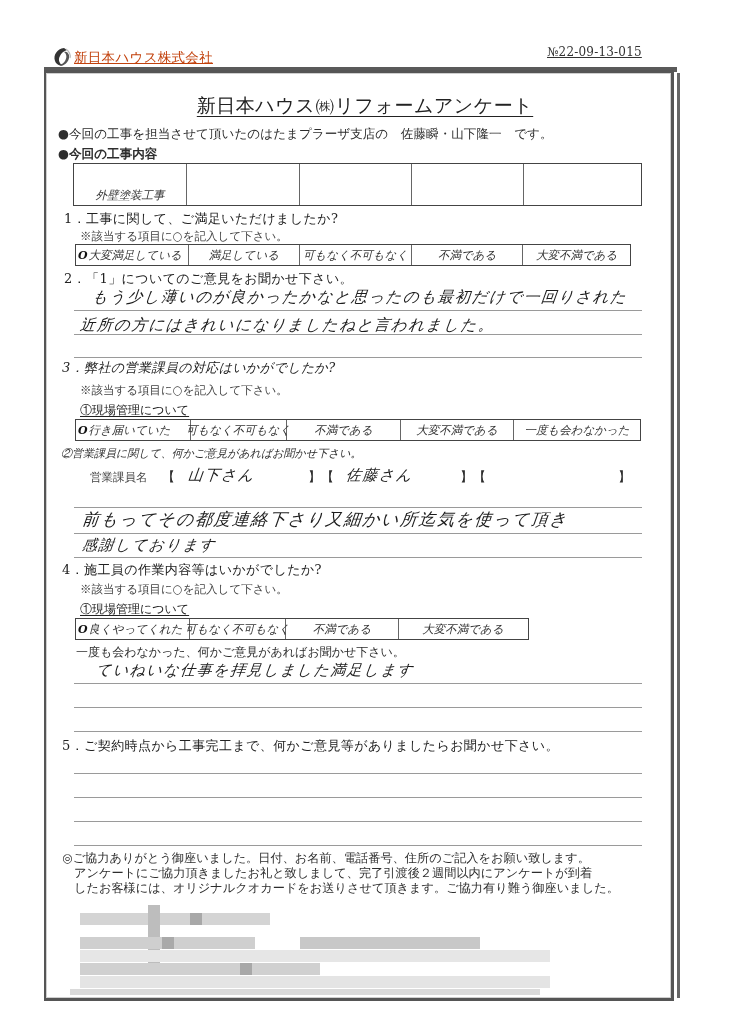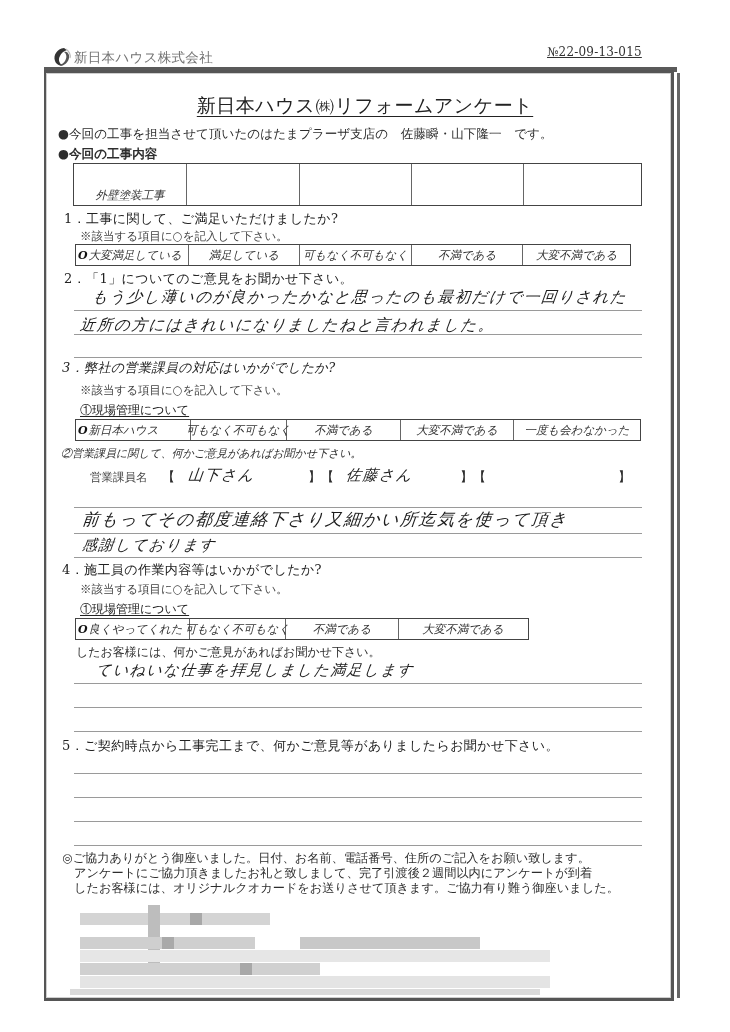--- a/index.html
+++ b/index.html
@@ -3,21 +3,21 @@
   <meta charset="utf-8">
   <style>
     * { box-sizing: border-box; margin: 0; padding: 0; }
     html, body { width: 730px; height: 1032px; background: #ffffff; overflow: hidden; }
     body { position: relative; font-family: "DejaVu Serif", "Liberation Serif", serif; color: #2a2a2a; }
 
     .abs { position: absolute; }
 
     
     .logo { left: 50px; top: 46px; width: 22px; height: 22px; }
-    .company { left: 74px; top: 49px; font-family: "DejaVu Sans", "Liberation Sans", sans-serif; font-size: 13.5px; color: #737373; letter-spacing: 0.3px; }
+    .company { left: 74px; top: 49px; font-family: "DejaVu Sans", "Liberation Sans", sans-serif; font-size: 13.5px; color: #c2410c; letter-spacing: 0.3px; text-decoration: underline; }
     .docno { left: 547px; top: 45px; font-size: 12px; color: #333; text-decoration: underline; letter-spacing: 0.2px; }
 
     
     .frame { left: 44px; top: 70px; width: 630px; height: 931px; border: 3px solid #555; border-left-width: 2px; box-shadow: inset 0 0 0 1px #cfcfcf; }
     .frame::after { content: ""; position: absolute; right: -9px; top: 0; width: 3px; height: 100%; background: #666; }
     .frame-top { left: 44px; top: 67px; width: 633px; height: 5px; background: #5a5a5a; }
 
     .title { left: 0; width: 730px; top: 93px; text-align: center; font-size: 19px; color: #222; }
     .title span { text-decoration: underline; text-underline-offset: 4px; letter-spacing: 0.5px; }
 
@@ -91,21 +91,21 @@
 <div class="abs hand" style="left:80px; top:315px; font-size:15.5px;">近所の方にはきれいになりましたねと言われました。</div>
 <div class="abs rule" style="left:74px; top:334px; width:568px;"></div>
 <div class="abs rule" style="left:74px; top:357px; width:568px;"></div>
 
 <div class="abs q" style="left:62px; top:359px;font-style:italic;">3．弊社の営業課員の対応はいかがでしたか?</div>
 <div class="abs note" style="left:80px; top:383px;">※該当する項目に○を記入して下さい。</div>
 <div class="abs sub" style="left:80px; top:402px;">①現場管理について</div>
 <div class="abs grid" style="left:75px; top:419px; width:566px; height:22px;">
   <div class="cell left" style="width:115px">
       <span class="mark">O</span>
-      <span>新日本ハウス</span>
+      <span>行き届いていた</span>
     </div>
   <div class="cell" style="width:96px">可もなく不可もなく</div>
   <div class="cell" style="width:114px">不満である</div>
   <div class="cell" style="width:113px">大変不満である</div>
   <div class="cell" style="width:126px">一度も会わなかった</div>
 </div>
 <div class="abs txt" style="left:61px; top:446px; font-size:11px;font-style:italic;">②営業課員に関して、何かご意見があればお聞かせ下さい。</div>
 <div class="abs txt" style="left:90px; top:470px; font-size:11.5px; color:#444;text-align:center;">営業課員名</div>
 <div class="abs txt" style="left:162px; top:468px; font-size:13px;">【</div>
 <div class="abs hand" style="left:188px; top:466px; font-size:15px;">山下さん</div>
@@ -125,21 +125,21 @@
 <div class="abs sub" style="left:80px; top:601px;">①現場管理について</div>
 <div class="abs grid" style="left:75px; top:618px; width:454px; height:22px;">
   <div class="cell left" style="width:114px">
       <span class="mark">O</span>
       <span>良くやってくれた</span>
     </div>
   <div class="cell" style="width:96px">可もなく不可もなく</div>
   <div class="cell" style="width:113px">不満である</div>
   <div class="cell" style="width:128px">大変不満である</div>
 </div>
-<div class="abs txt" style="left:76px; top:644px; font-size:12px;">したお客様には、何かご意見があればお聞かせ下さい。</div>
+<div class="abs txt" style="left:76px; top:644px; font-size:12px;">一度も会わなかった、何かご意見があればお聞かせ下さい。</div>
 <div class="abs hand" style="left:96px; top:661px; font-size:15px;">ていねいな仕事を拝見しました満足します</div>
 <div class="abs rule" style="left:74px; top:683px; width:568px;"></div>
 <div class="abs rule" style="left:74px; top:707px; width:568px;"></div>
 <div class="abs rule" style="left:74px; top:731px; width:568px;"></div>
 
 <div class="abs q" style="left:62px; top:737px;">5．ご契約時点から工事完工まで、何かご意見等がありましたらお聞かせ下さい。</div>
 <div class="abs rule" style="left:74px; top:773px; width:568px;"></div>
 <div class="abs rule" style="left:74px; top:797px; width:568px;"></div>
 <div class="abs rule" style="left:74px; top:821px; width:568px;"></div>
 <div class="abs rule" style="left:74px; top:845px; width:568px;"></div>

